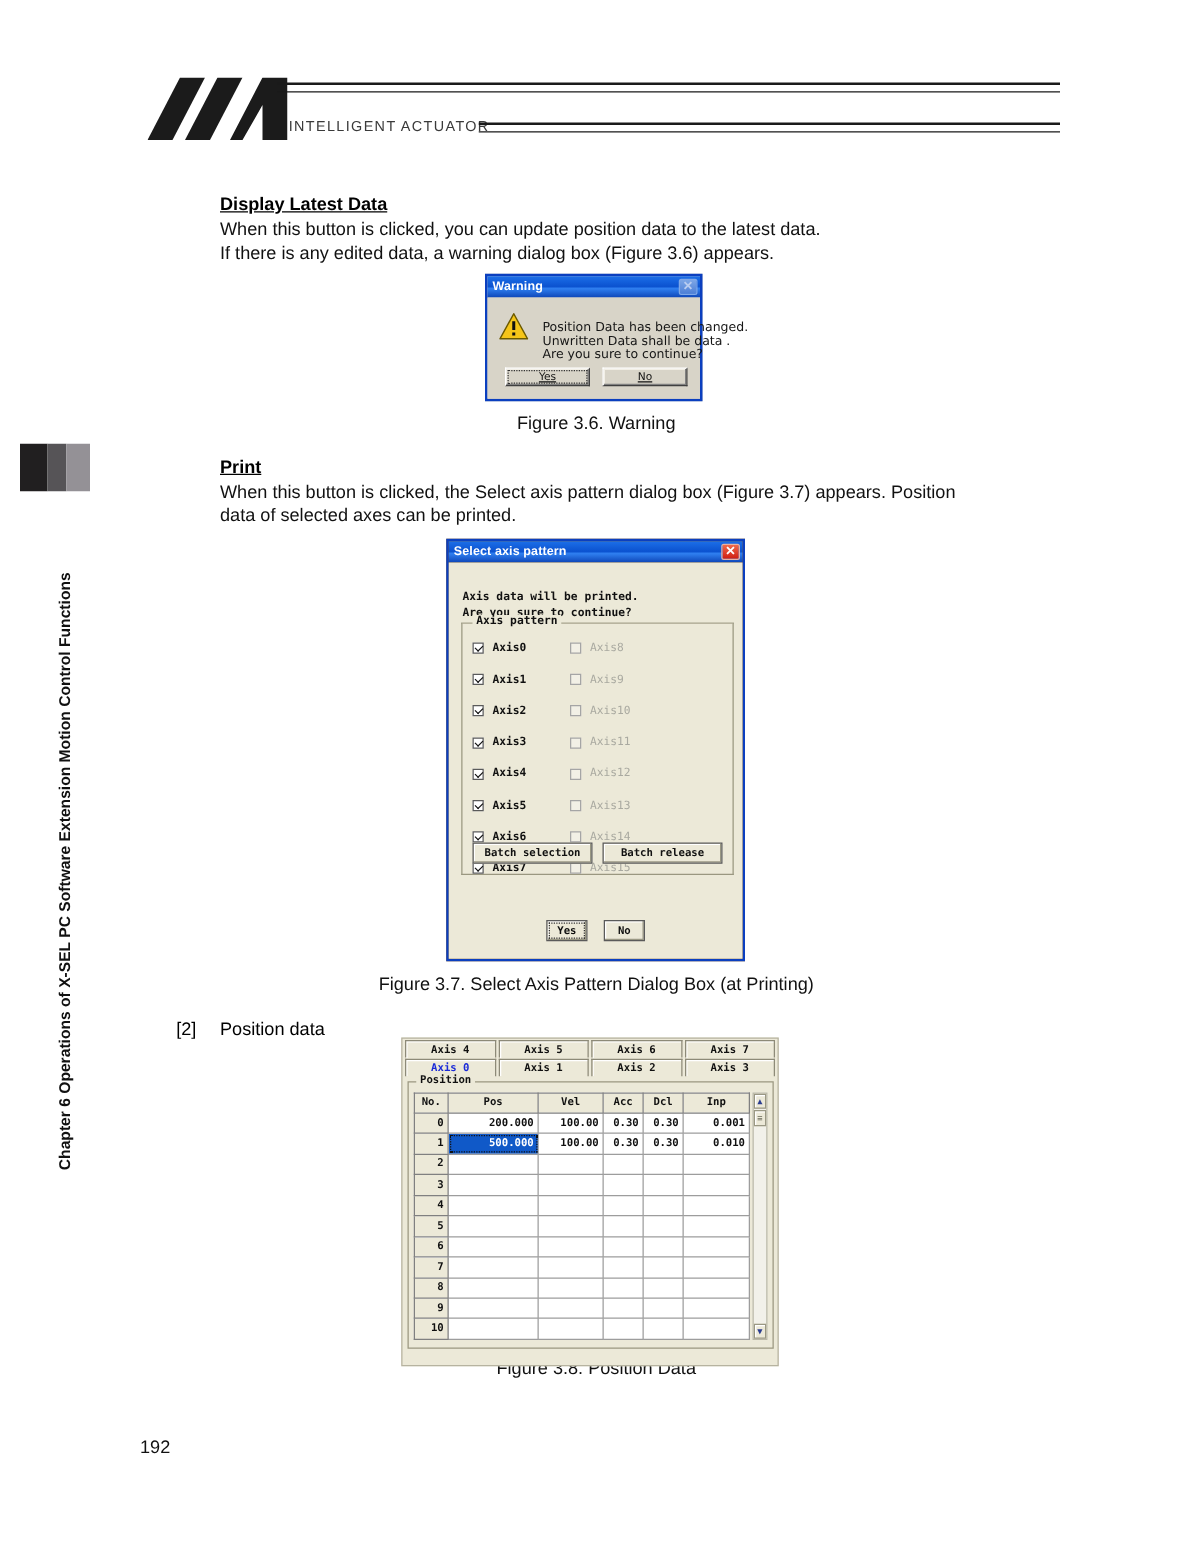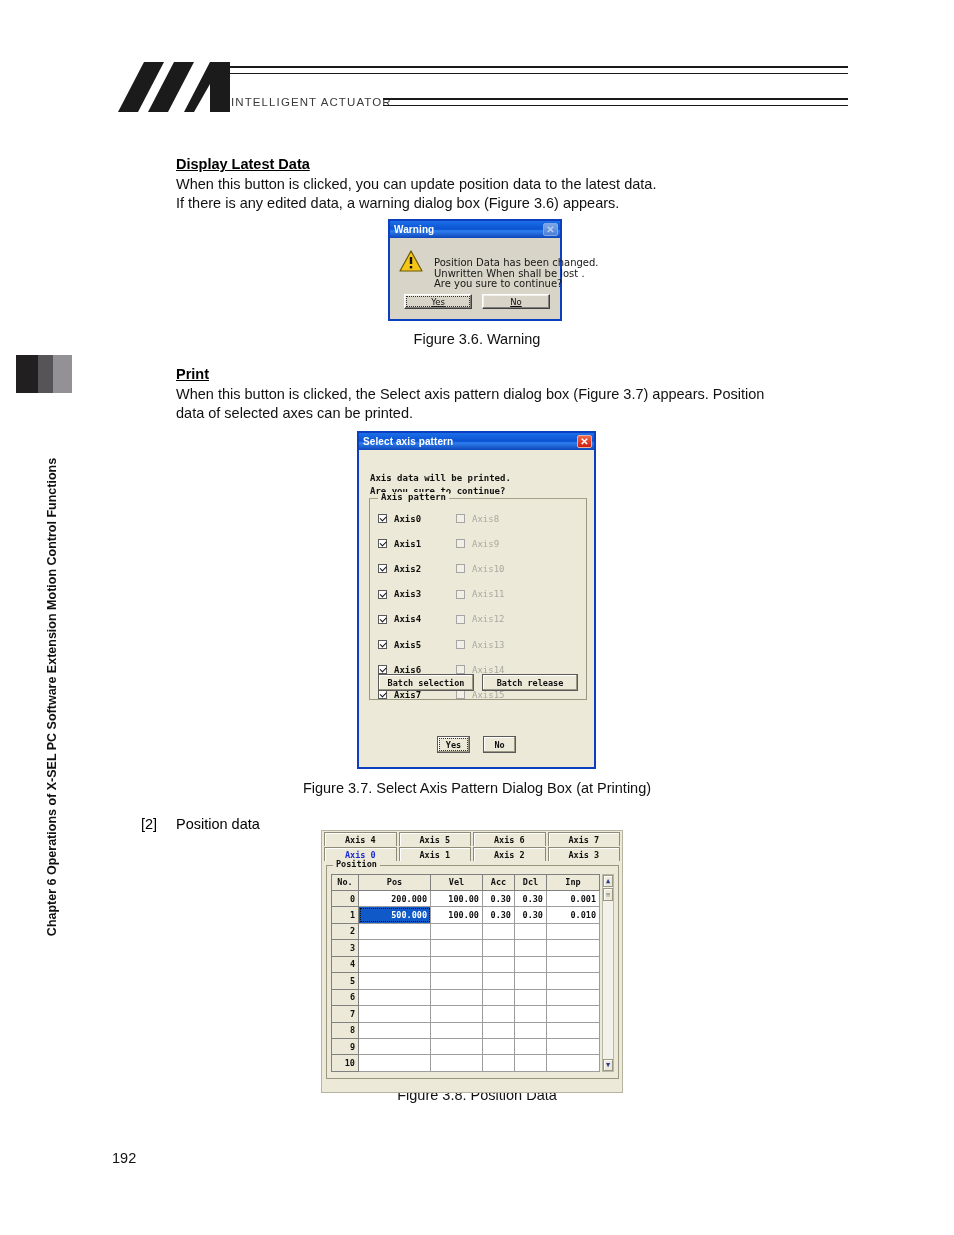--- a/index.html
+++ b/index.html
@@ -492,21 +492,21 @@
   <div class="warn-body">
     <div class="warn-icon">
       <svg width="24" height="22" viewBox="0 0 24 22">
         <polygon points="12,1 23,21 1,21" fill="#f5c518" stroke="#6b5a00" stroke-width="1.2" stroke-linejoin="round"></polygon>
         <rect x="10.8" y="7" width="2.4" height="7" fill="#111"></rect>
         <rect x="10.8" y="16" width="2.4" height="2.4" fill="#111"></rect>
       </svg>
     </div>
     <div class="warn-msg">
       <div>Position Data has been changed.</div>
-      <div>Unwritten When shall be lost .</div>
+      <div>Unwritten Data shall be data .</div>
       <div>Are you sure to continue?</div>
     </div>
     <div class="btn-row-warn">
       <div class="w-btn focused">
         <span><u>Yes</u></span>
       </div>
       <div class="w-btn">
         <span><u>No</u></span>
       </div>
     </div>

